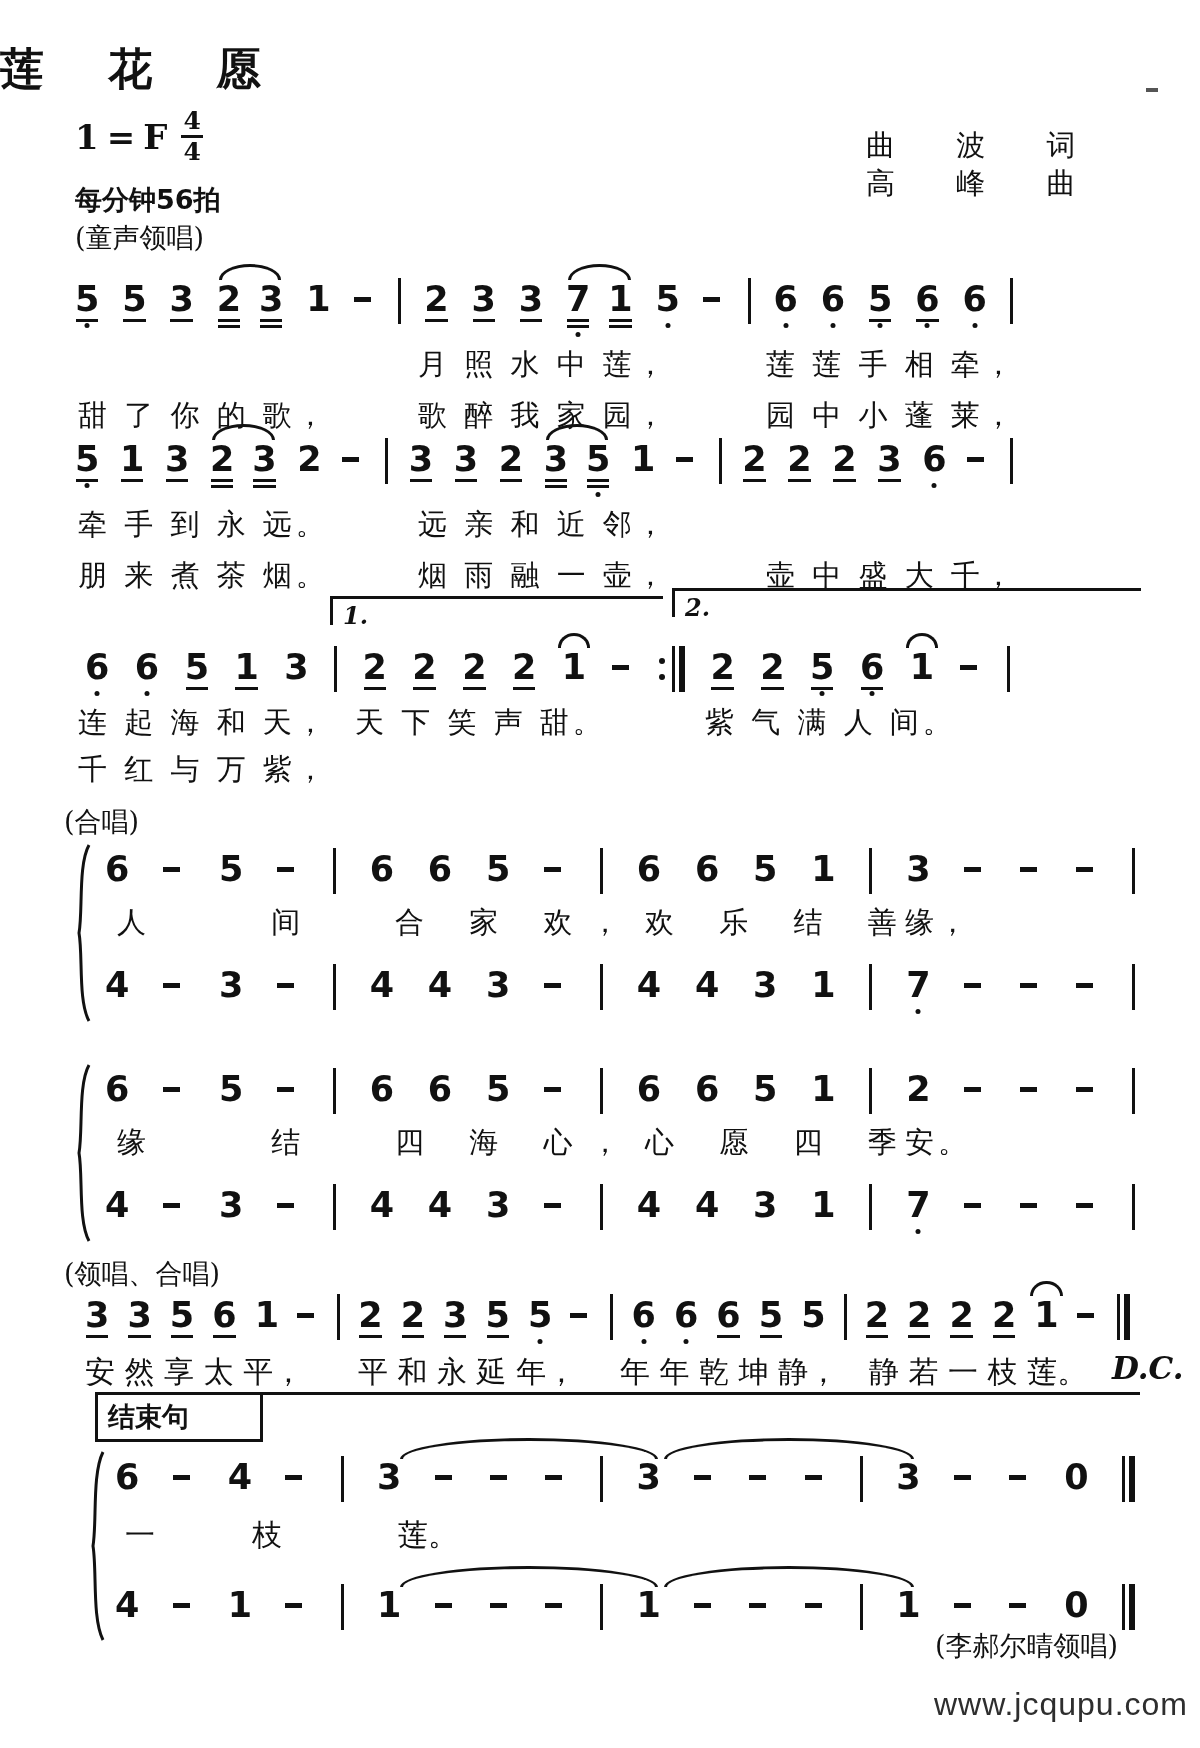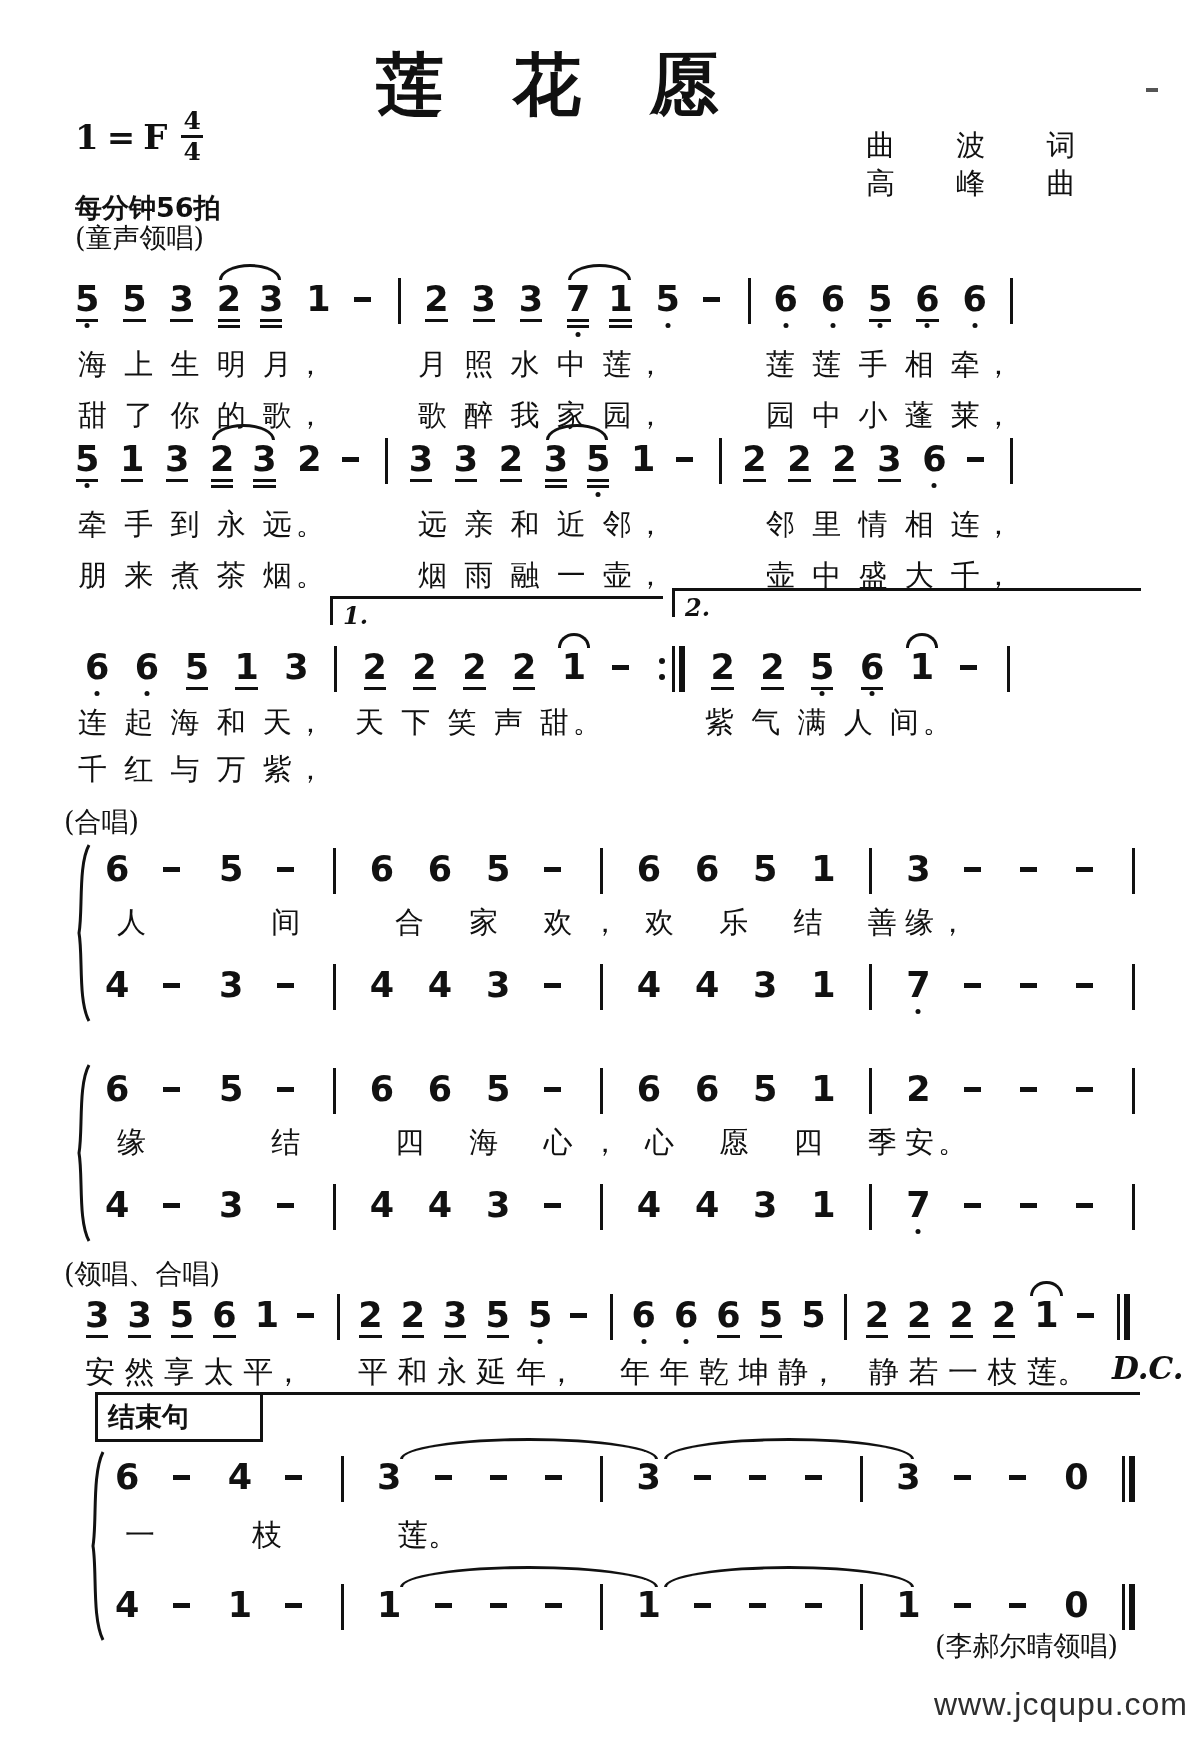--- a/index.html
+++ b/index.html
@@ -1,26 +1,26 @@
 <!DOCTYPE html>
 <html><head>
 <meta charset="utf-8">
 <style>
   html,body{margin:0;padding:0;background:#e8e8e8;}
   #page{position:relative;width:1200px;height:1748px;background:#ffffff;overflow:hidden;
         font-family:"DejaVu Sans",sans-serif;color:#111;}
   
-  .title{position:absolute;left:0;top:40px;width:1120px;text-align:center;
-         font-family:Liberation Serif, serif;font-weight:700;font-size:68px;letter-spacing:26px;white-space:pre;}
+  .title{position:absolute;left:0;top:40px;width:1120px;text-align:left;
+         font-family:Liberation Sans, sans-serif;font-weight:700;font-size:44px;letter-spacing:26px;white-space:pre;}
   .keysig{position:absolute;left:75px;top:108px;display:flex;align-items:center;gap:8px;}
   .k1,.keq,.kf{font-weight:700;font-size:34px;font-family:"DejaVu Serif",serif;}
   .frac{display:flex;flex-direction:column;align-items:center;margin-left:6px;}
   .frac b{font-size:25px;line-height:1.05;font-family:"DejaVu Serif",serif;}
   .fline{width:22px;height:3px;background:#111;margin:1px 0;}
-  .tempo{position:absolute;left:75px;top:182px;font-weight:700;font-size:27px;white-space:pre;margin-top:8px;}
+  .tempo{position:absolute;left:75px;top:182px;font-weight:700;font-size:27px;white-space:pre;}
   .plabel{position:absolute;font-size:27px;white-space:pre;font-family:"DejaVu Serif",serif;}
   .credit{position:absolute;left:866px;font-size:29px;letter-spacing:26px;white-space:pre;font-family:"DejaVu Serif",serif;}
   .artifact{position:absolute;left:1146px;top:88px;width:12px;height:4px;background:#555;}
   
   .nrow{position:absolute;display:flex;justify-content:space-between;align-items:flex-start;}
   .tk{position:relative;min-width:22px;text-align:center;}
   .d{font-weight:700;font-size:35px;line-height:1;display:inline-block;font-family:"DejaVu Sans",sans-serif;}
   .ul{position:absolute;left:1px;right:1px;top:37px;height:3px;background:#111;}
   .ul2{box-shadow:0 6px 0 #111;}
   .db{position:absolute;left:50%;transform:translateX(-50%);top:41px;width:5px;height:5px;border-radius:50%;background:#111;}
@@ -107,21 +107,20 @@
         <i class="dbar"></i>
       </span>
       <i class="bl"></i>
       <span class="tk"><span class="d">6</span><i class="db"></i></span>
       <span class="tk"><span class="d">6</span><i class="db"></i></span>
       <span class="tk"><span class="d">5</span><i class="ul"></i><i class="db"></i></span>
       <span class="tk"><span class="d">6</span><i class="ul"></i><i class="db"></i></span>
       <span class="tk"><span class="d">6</span><i class="db"></i></span>
       <i class="bl"></i>
     </div>
-  <span class="ly" style="left:78px;top:345px;">海 上 生 明 月，</span>
   <span class="ly" style="left:418px;top:345px;">月 照 水 中 莲，</span>
   <span class="ly" style="left:766px;top:345px;">莲 莲 手 相 牵，</span>
   <span class="ly" style="left:78px;top:396px;">甜 了 你 的 歌，</span>
   <span class="ly" style="left:418px;top:396px;">歌 醉 我 家 园，</span>
   <span class="ly" style="left:766px;top:396px;">园 中 小 蓬 莱，</span>
 
   <div class="nrow" style="left:75px;top:442px;width:938px;">
       <span class="tk"><span class="d">5</span><i class="ul"></i><i class="db"></i></span>
       <span class="tk"><span class="d">1</span><i class="ul"></i></span>
       <span class="tk"><span class="d">3</span><i class="ul"></i></span>
@@ -153,21 +152,20 @@
       <span class="tk"><span class="d">2</span><i class="ul"></i></span>
       <span class="tk"><span class="d">3</span><i class="ul"></i></span>
       <span class="tk"><span class="d">6</span><i class="db"></i></span>
       <span class="tk dash">
         <i class="dbar"></i>
       </span>
       <i class="bl"></i>
     </div>
   <span class="ly" style="left:78px;top:505px;">牵 手 到 永 远。</span>
   <span class="ly" style="left:418px;top:505px;">远 亲 和 近 邻，</span>
-  <span class="ly" style="left:766px;top:505px;">邻 里 情 相 连，</span>
   <span class="ly" style="left:78px;top:556px;">朋 来 煮 茶 烟。</span>
   <span class="ly" style="left:418px;top:556px;">烟 雨 融 一 壶，</span>
   <span class="ly" style="left:766px;top:556px;">壶 中 盛 大 千，</span>
 
   <div class="volta" style="left:330px;top:596px;width:330px;">
     <span class="vl">1.</span>
   </div>
   <div class="volta" style="left:672px;top:588px;width:466px;">
     <span class="vl">2.</span>
   </div>

